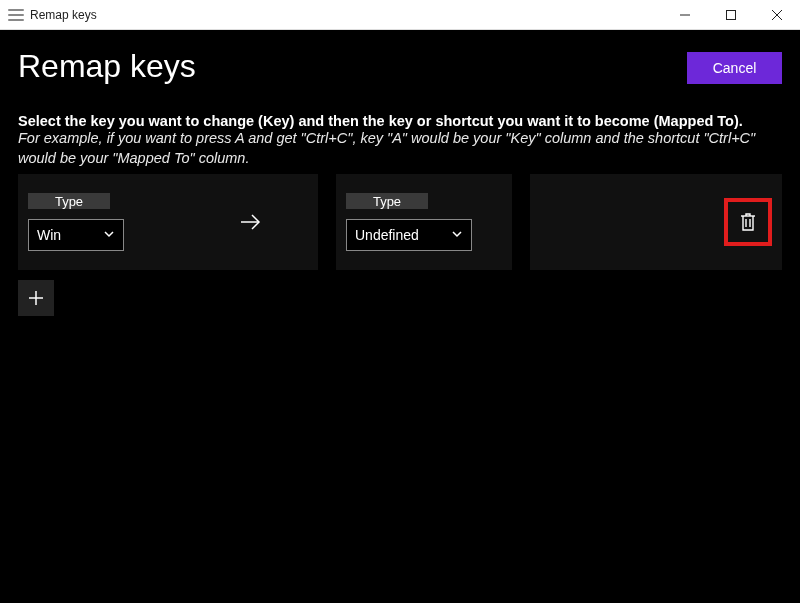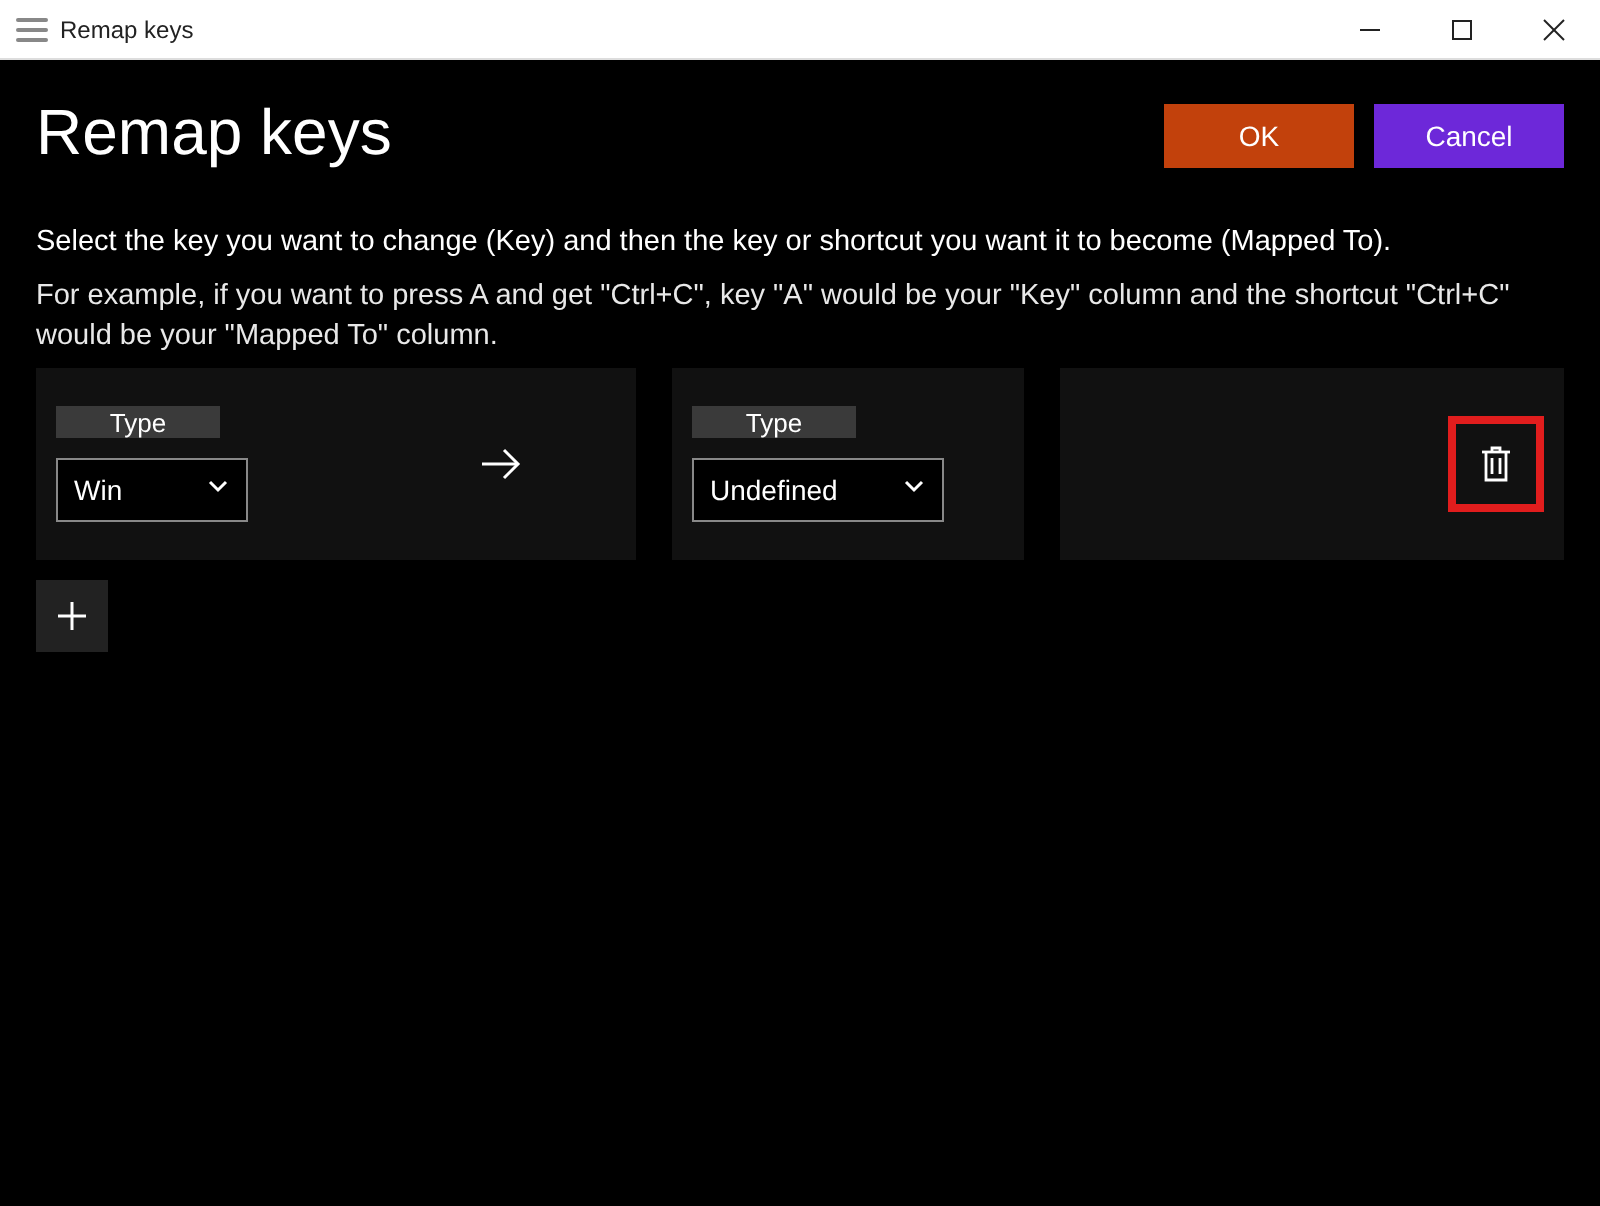--- a/index.html
+++ b/index.html
@@ -28,22 +28,22 @@
   .header-row { display:flex; align-items:flex-start; }
   .page-title { font-size: 32px; font-weight: 300; color: #fff; }
   .header-buttons { margin-left:auto; display:flex; gap:10px; margin-top:4px;}
   .btn {
     height: 32px; width: 95px; display:flex; align-items:center; justify-content:center;
     font-size: 14px; cursor:pointer; user-select:none;
   }
   .btn-primary { background:#c2410c; color:#fff; }
   .btn-secondary { background:#6d28d9; color:#fff; }
 
-  .instruction { margin-top: 28px; font-size: 14.5px; font-weight: 400; color:#fff; }
-  .example { margin-top: 10px; font-size: 14.5px; color:#e8e8e8; line-height:1.35; max-width: 760px;}
+  .instruction { margin-top: 28px; font-size: 14.5px; font-weight: 700; color:#fff; }
+  .example { margin-top: 0; font-size: 14.5px; font-style: italic; color:#e8e8e8; line-height:1.35; max-width: 760px;}
 
   .labels-row { display:flex; margin-top: 18px; }
   .label-key { width: 340px; font-weight:600; font-size:14.5px;}
   .label-mapped { font-weight:600; font-size:14.5px;}
 
   .mapping-row { display:flex; margin-top:6px; gap:18px; align-items:stretch; }
   .panel { background:#111; height:96px; display:flex; align-items:center; }
   .panel-key { width: 300px; padding-left:10px; position:relative;}
   .panel-mapped { width: 176px; padding-left:10px;}
   .panel-trash { flex:1; position:relative;}
@@ -108,21 +108,20 @@
         </svg>
     </div>
   </div>
 </div>
 
 <div class="app">
 
   <div class="header-row">
     <div class="page-title">Remap keys</div>
     <div class="header-buttons">
-      <div class="btn btn-primary">OK</div>
       <div class="btn btn-secondary">Cancel</div>
     </div>
   </div>
 
   <div class="instruction">Select the key you want to change (Key) and then the key or shortcut you want it to become (Mapped To).</div>
   <div class="example">For example, if you want to press A and get "Ctrl+C", key "A" would be your "Key" column and the shortcut "Ctrl+C" would be your "Mapped To" column.</div>
 
 
   <div class="mapping-row">
     <div class="panel panel-key">

